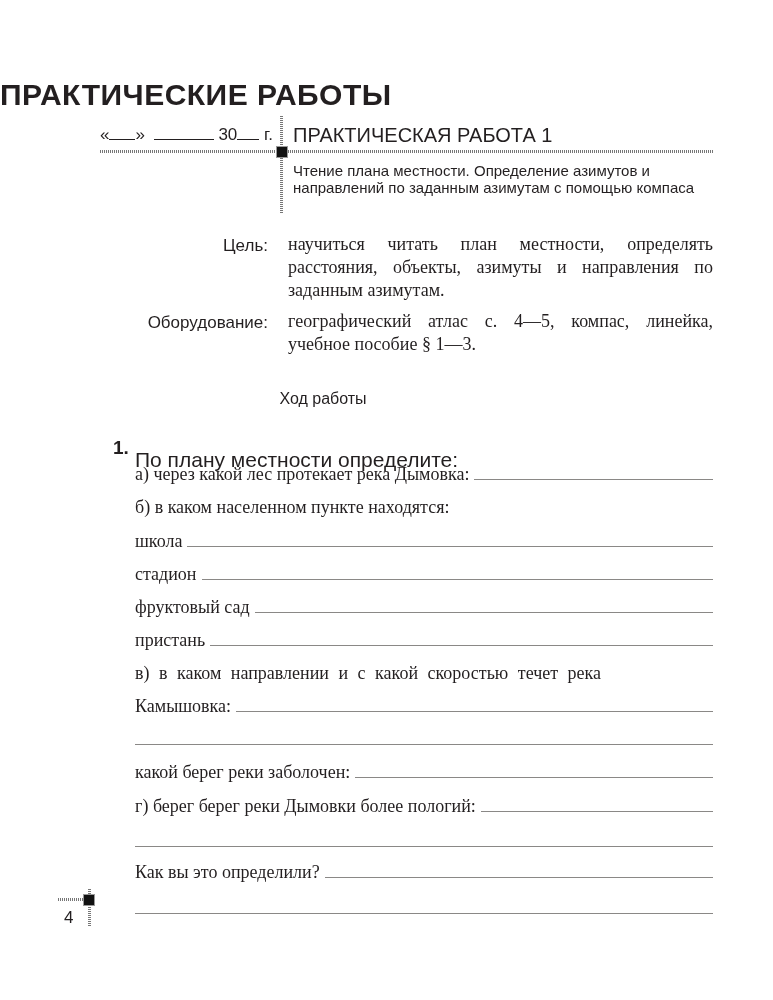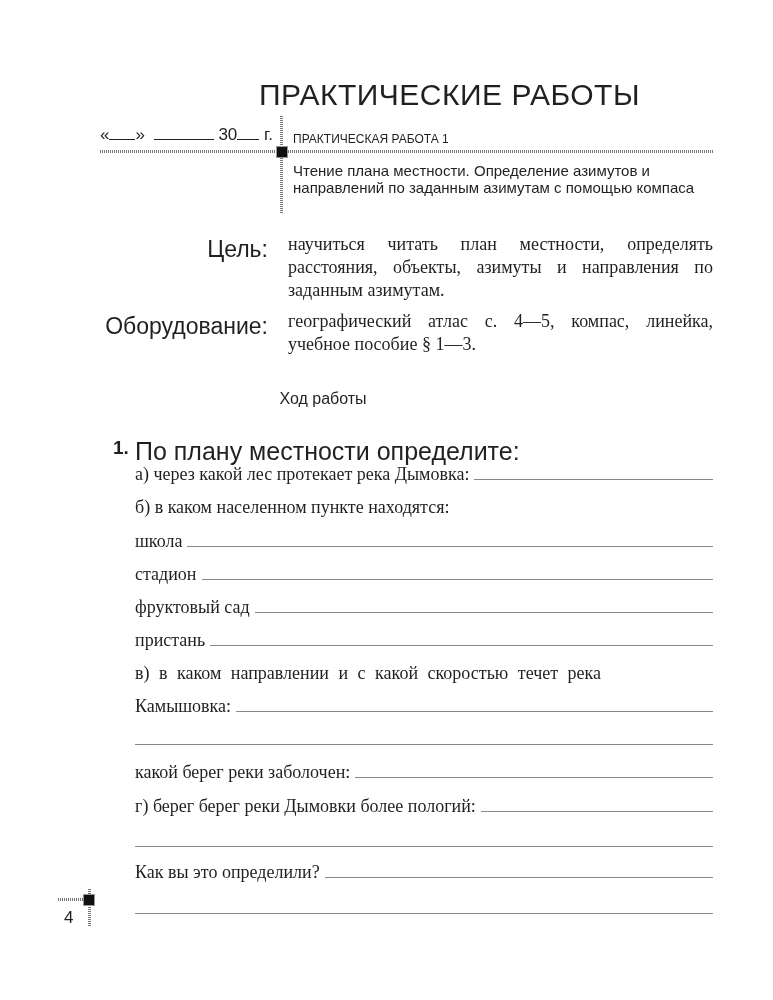--- a/index.html
+++ b/index.html
@@ -1,44 +1,44 @@
 <!DOCTYPE html>
 <html><head>
   <meta charset="utf-8">
   <style>
     html, body { margin: 0; padding: 0; background: #ffffff; }
     body { width: 773px; height: 1000px; position: relative; overflow: hidden; color: #231f20; }
     .sans { font-family: "Liberation Sans", "DejaVu Sans", sans-serif; }
     .serif { font-family: "Liberation Serif", "DejaVu Serif", serif; }
     .abs { position: absolute; }
 
-    .main-title { left: 0; width: 640px; top: 78px; text-align: right; font-size: 30px; font-weight: normal; letter-spacing: 0.5px; }
+    .main-title { left: 0; width: 640px; top: 78px; text-align: left; font-size: 30px; font-weight: bold; letter-spacing: 0.5px; }
 
     .date-line { left: 100px; top: 125px; font-size: 17px; white-space: nowrap; }
     .date-line .blank { display: inline-block; border-bottom: 1.2px solid #231f20; height: 14px; vertical-align: baseline; }
 
-    .work-title { left: 293px; top: 132px; font-size: 12px; white-space: nowrap; }
+    .work-title { left: 293px; top: 124px; font-size: 20px; white-space: nowrap; }
 
     .hdots { left: 100px; top: 150px; width: 613px; height: 3px;
       background-image: linear-gradient(90deg, #777 50%, transparent 50%);
       background-size: 2px 3px; }
     .vdots { left: 280px; top: 116px; width: 3px; height: 98px;
       background-image: linear-gradient(180deg, #777 50%, transparent 50%);
       background-size: 3px 2px; }
     .corner-square { width: 10px; height: 10px; background: #111; box-shadow: 0 0 0 1px #999; }
 
     .subtitle { left: 293px; top: 162px; width: 420px; font-size: 15px; line-height: 17px; }
 
-    .label { font-size: 23px; text-align: right; }
+    .label { font-size: 17px; text-align: right; }
     .italic-text { font-size: 18px; line-height: 23px; text-align: justify; text-align-last: left; }
 
     .course-heading { left: 0; width: 646px; top: 390px; text-align: center; font-size: 16px; }
 
     .task-num { left: 113px; top: 437px; font-size: 19px; font-weight: bold; }
-    .task-text { left: 135px; top: 437px; font-size: 25px; }
+    .task-text { left: 135px; top: 448px; font-size: 21px; }
 
     .row { position: absolute; left: 135px; width: 578px; display: flex; align-items: flex-end; font-size: 18px; white-space: nowrap; justify-content: space-between; }
     .row .fill { flex: 1; border-bottom: 1.5px solid #8a8886; margin-left: 5px; margin-bottom: 5px; }
     .full-line { position: absolute; left: 135px; width: 578px; border-bottom: 1.5px solid #8a8886; }
 
     .page-num { left: 64px; top: 908px; font-size: 17px; }
     .pn-hdots { left: 58px; top: 898px; width: 28px; height: 3px;
       background-image: linear-gradient(90deg, #777 50%, transparent 50%);
       background-size: 2px 3px; }
     .pn-vdots { left: 88px; top: 889px; width: 3px; height: 38px;

